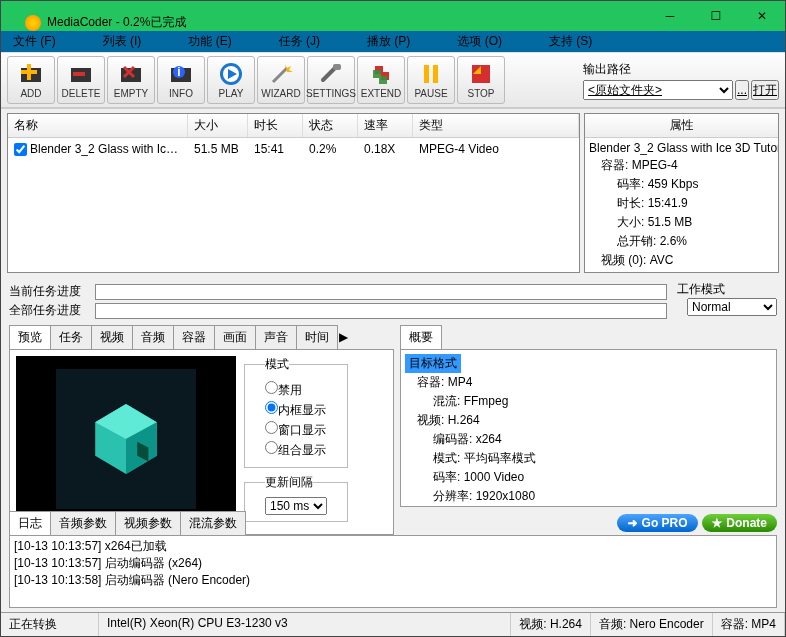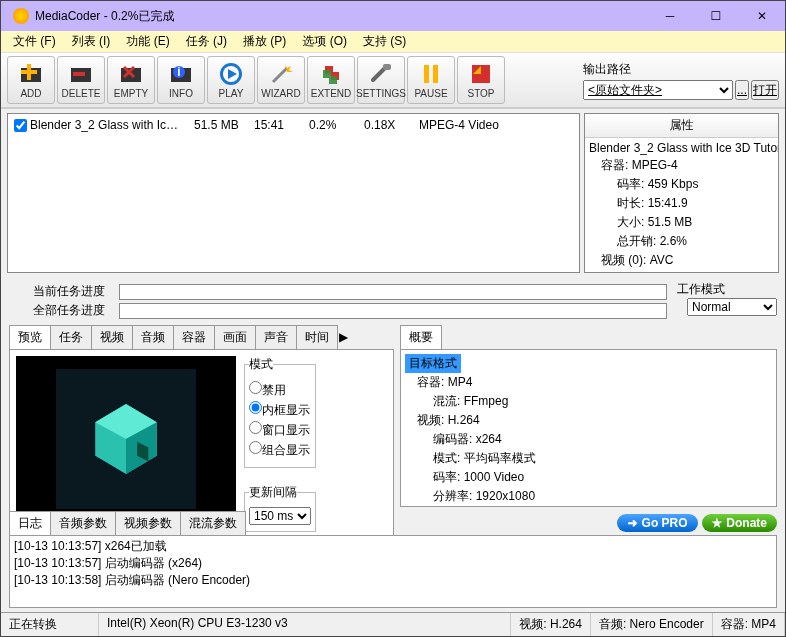--- a/index.html
+++ b/index.html
@@ -1,21 +1,21 @@
 <!DOCTYPE html>
 <html><head>
 <meta charset="utf-8">
 <style>
 * { margin: 0; padding: 0; box-sizing: border-box; font-family: "Microsoft YaHei", "SimSun", Tahoma, sans-serif; font-size: 12px; }
 body { background: #f0f0f0; width: 786px; height: 637px; border: 1px solid #444; display: flex; flex-direction: column; }
-.titlebar { background: #c4b5fd; display: flex; align-items: center; height: 30px; padding: 0 0 0 12px; }
+.titlebar { background: #22c55e; display: flex; align-items: flex-end; height: 30px; padding: 0 0 0 24px; }
 .titlebar .icon { width: 16px; height: 16px; background: radial-gradient(circle,#ffd700,#ff8c00); border-radius: 50%; margin-right: 6px; }
 .titlebar .title { flex: 1; font-size: 12px; }
 .titlebar .btn { width: 46px; height: 30px; display: flex; align-items: center; justify-content: center; }
-.menubar { background: #fef9c3; display: flex; align-items: center; height: 22px; padding: 0 4px; border-bottom: 1px solid #e0e0e0; }
+.menubar { background: #0369a1; display: flex; align-items: center; height: 22px; padding: 0 4px; border-bottom: 1px solid #e0e0e0; gap: 31px; }
 .menubar .item { padding: 2px 8px; cursor: default; }
 .toolbar { background: linear-gradient(#fdfdfd,#e8e8e8); display: flex; align-items: center; padding: 3px 6px; border-bottom: 1px solid #ccc; gap: 2px; }
 .toolbtn { width: 48px; height: 48px; border: 1px solid #bbb; border-radius: 3px; background: linear-gradient(#fefefe,#e5e5e5); display: flex; flex-direction: column; align-items: center; justify-content: center; cursor: pointer; }
 .toolbtn .icn { width: 24px; height: 24px; margin-bottom: 2px; }
 .toolbtn .lbl { font-size: 10px; color: #333; }
 .output-path { margin-left: auto; display: flex; flex-direction: column; gap: 2px; }
 .output-path .row { display: flex; align-items: center; gap: 2px; text-decoration: underline; }
 .output-path select, .output-path button { font-size: 12px; height: 20px; }
 .output-path select { width: 150px; }
 .main-split { display: flex; flex: 0 0 130px; border-top: 1px solid #ccc; }
@@ -26,33 +26,33 @@
 .ft-row { display: flex; padding: 2px 0; }
 .ft-row .col { padding: 2px 6px; font-size: 12px; white-space: nowrap; overflow: hidden; text-overflow: ellipsis; }
 .w-name{width:180px}.w-size{width:60px}.w-dur{width:55px}.w-stat{width:55px}.w-rate{width:55px}.w-type{flex:1}
 .prop-panel { flex: 0 0 195px; background: #fff; border: 1px solid #888; margin: 4px 6px 4px 2px; display: flex; flex-direction: column; overflow: hidden; }
 .prop-head { text-align: center; background: linear-gradient(#fff,#eee); border-bottom: 1px solid #ccc; padding: 3px; }
 .prop-body { flex: 1; overflow: auto; font-size: 12px; padding: 2px 4px; }
 .tree-line { white-space: nowrap; padding: 1px 0; }
 .progress-area { padding: 4px 8px; display: flex; gap: 10px; }
 .progress-left { flex: 1; }
 .progress-row { display: flex; align-items: center; gap: 6px; margin: 2px 0; }
-.progress-row .plabel { width: 80px; margin-left: 24px; }
+.progress-row .plabel { width: 80px; }
 .progress-row .pbar { flex: 1; height: 16px; border: 1px solid #888; background: #fff; }
 .work-mode select { width: 90px; margin-left: 10px; }
 .mid-area { display: flex; padding: 0 8px 4px 8px; gap: 6px; flex: 1; min-height: 0; }
 .left-tabs { flex: 0 0 385px; display: flex; flex-direction: column; }
 .tabstrip { display: flex; align-items: center; }
 .tab { padding: 3px 8px; border: 1px solid #999; border-bottom: none; background: #eee; margin-right: -1px; cursor: pointer; }
 .tab.active { background: #fff; }
 .tab-scroll { padding: 3px 2px; }
 .tab-content { border: 1px solid #999; background: #fff; flex: 1; padding: 6px; display: flex; gap: 8px; }
 .preview-box { width: 220px; height: 165px; background: #000; display: flex; align-items: center; justify-content: center; }
 .preview-box svg { width: 140px; height: 140px; }
-.mode-group fieldset, .interval-group fieldset { border: 1px solid #bbb; padding: 6px 4px; margin-bottom: 16px; }
+.mode-group fieldset, .interval-group fieldset { border: 1px solid #bbb; padding: 6px 20px; margin-bottom: 6px; }
 .mode-group label, .interval-group label { display: block; margin: 2px 0; }
 .right-tabs { flex: 1; display: flex; flex-direction: column; min-width: 0; }
 .summary-body { border: 1px solid #999; background: #fff; flex: 1; overflow: auto; padding: 4px; font-size: 12px; }
 .summary-body .hdr { background: #3399ff; color: #000000; padding: 1px 4px; display: inline-block; }
 .log-area { padding: 0 8px 4px 8px; }
 .log-head { display: flex; align-items: center; }
 .log-tabs { display: flex; }
 .log-btns { margin-left: auto; display: flex; gap: 4px; }
 .pill { padding: 2px 10px; border-radius: 10px; color: #fff; font-weight: bold; font-size: 11px; display: flex; align-items: center; gap: 4px; }
 .pill.blue { background: linear-gradient(#4aa3ff,#0066cc); }
@@ -124,31 +124,31 @@
     </div>
   <div class="toolbtn">
       <svg class="icn" viewBox="0 0 24 24">
         <path d="M4 20 L18 6" stroke="#888" stroke-width="3"></path>
         <path d="M16 2 L18 6 L22 4 L20 8 L24 10 L18 10 Z" fill="#ffb300"></path>
       </svg>
       <span class="lbl">WIZARD</span>
     </div>
   <div class="toolbtn">
       <svg class="icn" viewBox="0 0 24 24">
+        <path d="M4 18 L16 6" stroke="#666" stroke-width="4" stroke-linecap="round"></path>
+        <rect x="14" y="2" width="8" height="6" rx="2" fill="#888"></rect>
+      </svg>
+      <span class="lbl">SETTINGS</span>
+    </div>
+  <div class="toolbtn">
+      <svg class="icn" viewBox="0 0 24 24">
         <path d="M6 4 h8 v6 h6 v8 h-8 v-6 h-6 Z" fill="#d32f2f"></path>
         <path d="M4 8 h8 v6 h6 v8 h-8 v-6 h-6 Z" fill="#388e3c" opacity="0.9"></path>
       </svg>
       <span class="lbl">EXTEND</span>
-    </div>
-  <div class="toolbtn">
-      <svg class="icn" viewBox="0 0 24 24">
-        <path d="M4 18 L16 6" stroke="#666" stroke-width="4" stroke-linecap="round"></path>
-        <rect x="14" y="2" width="8" height="6" rx="2" fill="#888"></rect>
-      </svg>
-      <span class="lbl">SETTINGS</span>
     </div>
   <div class="toolbtn">
       <svg class="icn" viewBox="0 0 24 24">
         <rect x="5" y="3" width="5" height="18" fill="#ffb300"></rect>
         <rect x="14" y="3" width="5" height="18" fill="#ffb300"></rect>
       </svg>
       <span class="lbl">PAUSE</span>
     </div>
   <div class="toolbtn">
       <svg class="icn" viewBox="0 0 24 24">
@@ -163,20 +163,28 @@
     <div class="row">
       <select><option>&lt;原始文件夹&gt;</option></select>
       <button>...</button>
       <button>打开</button>
     </div>
   </div>
 </div>
 
 <div class="main-split">
   <div class="file-table">
+    <div class="ft-head">
+      <div class="col w-name">名称</div>
+      <div class="col w-size">大小</div>
+      <div class="col w-dur">时长</div>
+      <div class="col w-stat">状态</div>
+      <div class="col w-rate">速率</div>
+      <div class="col w-type">类型</div>
+    </div>
     <div class="ft-body">
       <div class="ft-row">
         <div class="col w-name"><input type="checkbox" checked="" style=""><span>Blender 3_2 Glass with Ice 3D Tut...</span></div>
         <div class="col w-size">51.5 MB</div>
         <div class="col w-dur">15:41</div>
         <div class="col w-stat">0.2%</div>
         <div class="col w-rate">0.18X</div>
         <div class="col w-type">MPEG-4 Video</div>
       </div>
     </div>

